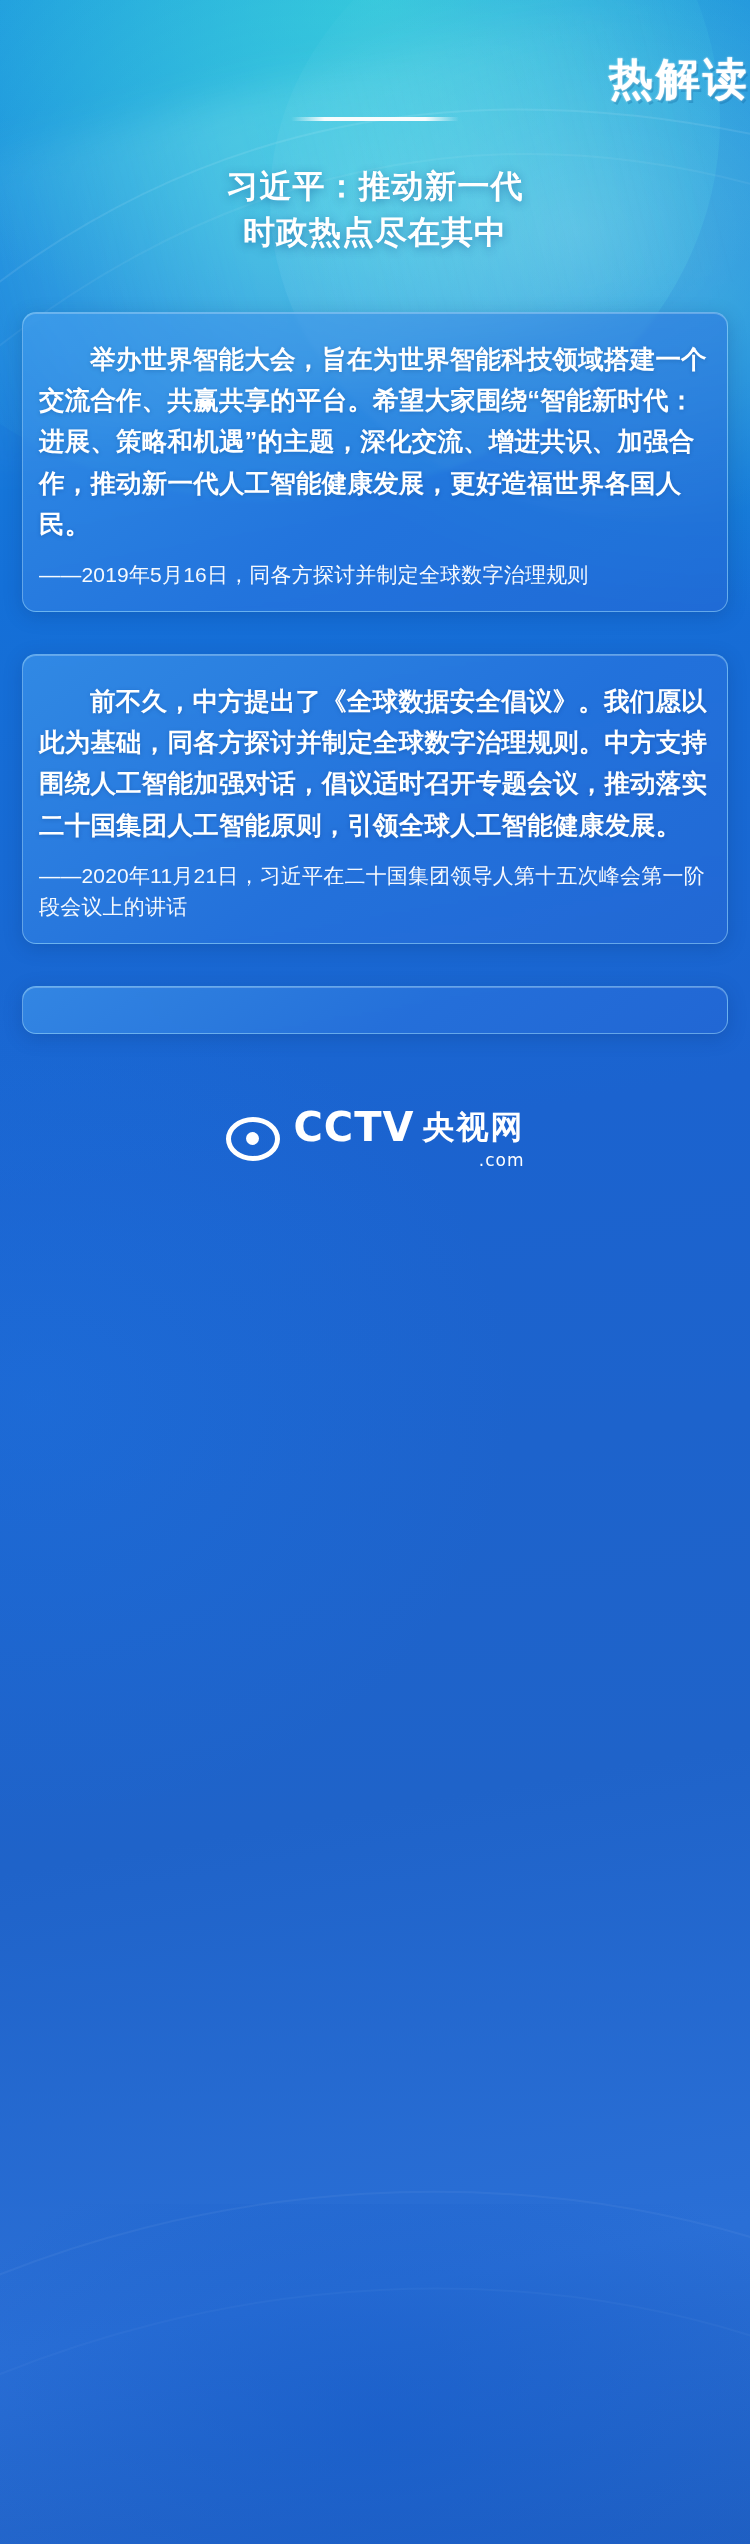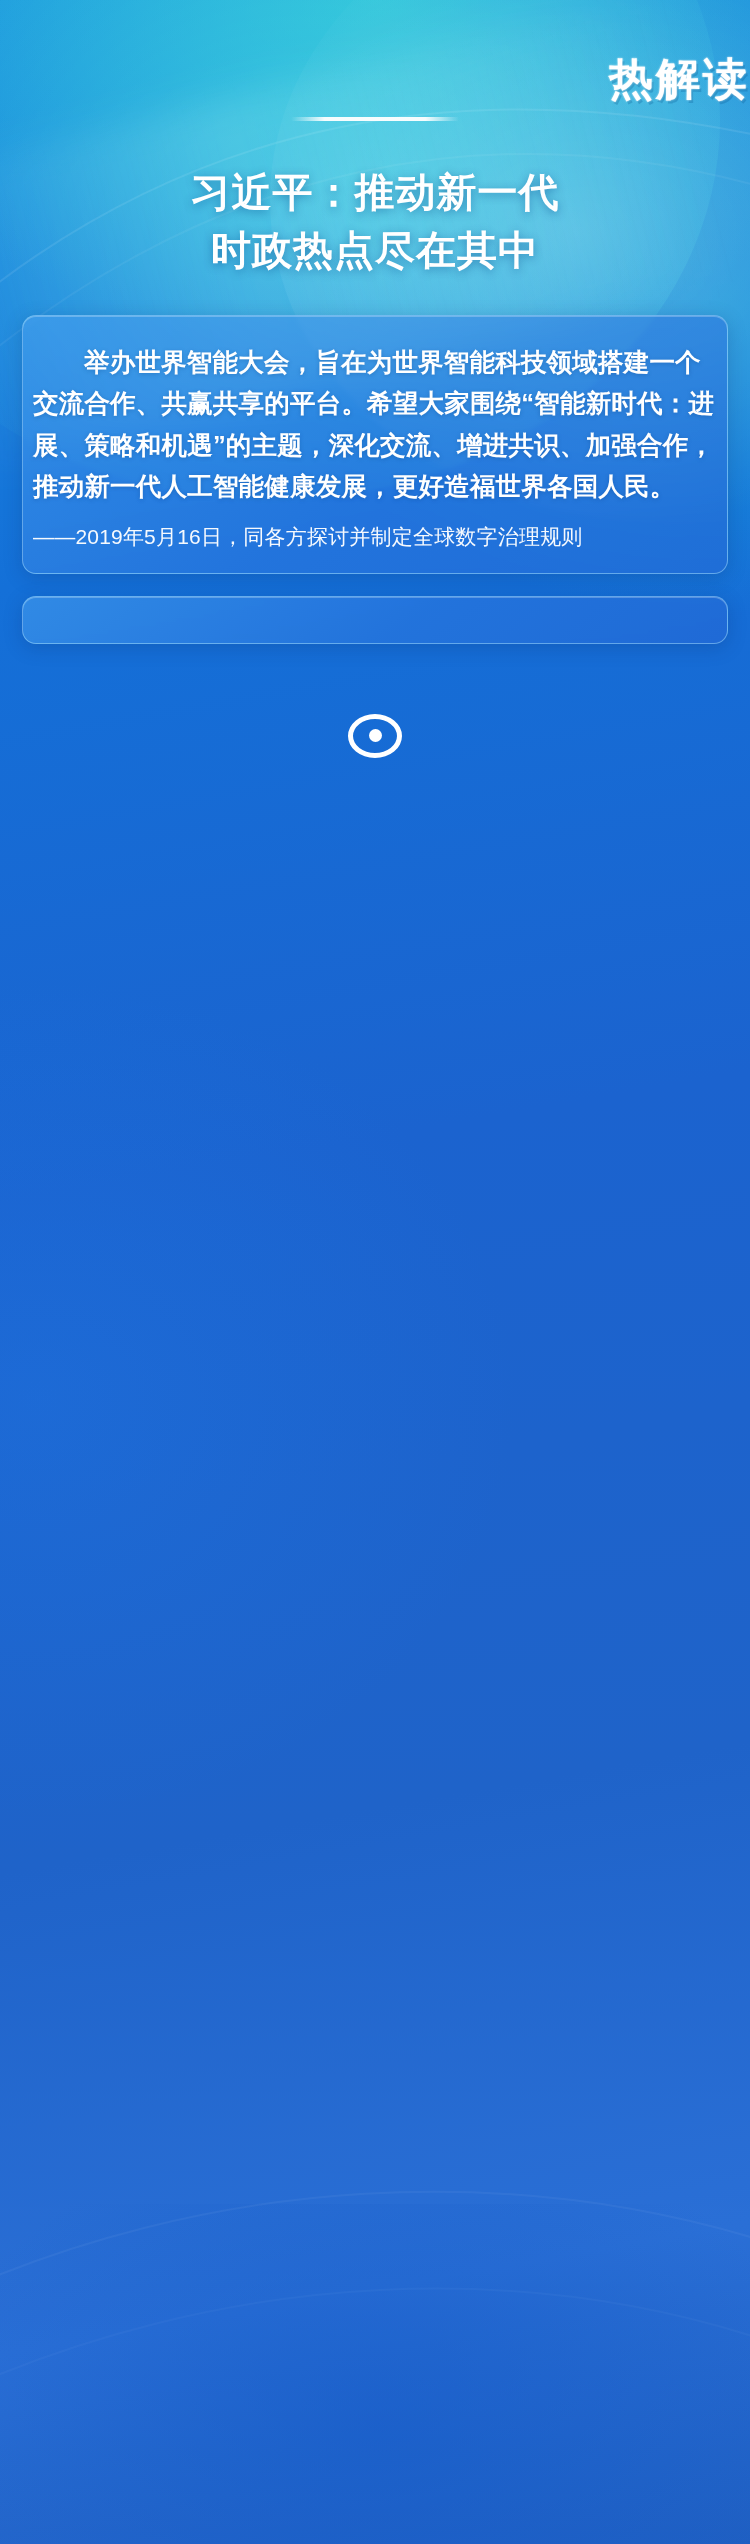--- a/index.html
+++ b/index.html
@@ -80,47 +80,48 @@
     color: rgba(255,255,255,0.92);
   }
 
   .title-block {
     margin-top: 42px;
     text-align: center;
     z-index: 3;
     position: relative;
   }
   .title-line {
-    font-size: 40px;
+    font-size: 32px;
     font-weight: bold;
     line-height: 1.45;
     color: #ffffff;
     letter-spacing: 1px;
     text-shadow: 0 2px 10px rgba(5,60,130,0.45);
   }
 
   
   .cards {
     position: relative;
     z-index: 3;
     margin: 36px 22px 0;
     display: flex;
     flex-direction: column;
     gap: 22px;
   }
   .card {
     position: relative;
     border-radius: 14px;
-    padding: 26px 10px 20px;
+    padding: 26px 16px 20px;
     background: linear-gradient(145deg, rgba(72,160,240,0.55) 0%, rgba(46,120,225,0.55) 55%, rgba(40,105,215,0.55) 100%);
     border: 1px solid rgba(180,235,255,0.45);
     box-shadow:
       inset 0 1px 0 rgba(255,255,255,0.25),
       0 4px 18px rgba(10,50,120,0.25);
     backdrop-filter: blur(2px);
+    margin-top: 20px;
   }
   .card-body {
     font-size: 25.5px;
     line-height: 1.62;
     font-weight: bold;
     color: #ffffff;
     text-indent: 2em;
     letter-spacing: 0.2px;
     text-shadow: 0 1px 4px rgba(5,55,120,0.30);
   }
@@ -208,25 +209,36 @@
   <div class="title-line">时政热点尽在其中</div>
 </div>
 
 <div class="cards">
 
   <div class="card">
     <div class="card-body">举办世界智能大会，旨在为世界智能科技领域搭建一个交流合作、共赢共享的平台。希望大家围绕“智能新时代：进展、策略和机遇”的主题，深化交流、增进共识、加强合作，推动新一代人工智能健康发展，更好造福世界各国人民。</div>
     <div class="card-src">——2019年5月16日，同各方探讨并制定全球数字治理规则</div>
   </div>
 
+  <div class="card">
+    <div class="card-body">前不久，中方提出了《全球数据安全倡议》。我们愿以此为基础，同各方探讨并制定全球数字治理规则。中方支持围绕人工智能加强对话，倡议适时召开专题会议，推动落实二十国集团人工智能原则，引领全球人工智能健康发展。</div>
+    <div class="card-src">——2020年11月21日，习近平在二十国集团领导人第十五次峰会第一阶段会议上的讲话</div>
+  </div>
 
 
   <div class="card">
   </div>
 
 </div>
 
 <div class="footer">
   <div class="cctv-eye">
     <div class="ring"></div>
     <div class="pupil"></div>
   </div>
+  <div class="footer-stack">
+    <div class="footer-row">
+      <span class="cctv-word">CCTV</span>
+      <span class="cctv-cn">央视网</span>
+    </div>
+    <div class="cctv-dotcom">.com</div>
+  </div>
 </div>
 
 </body></html>

